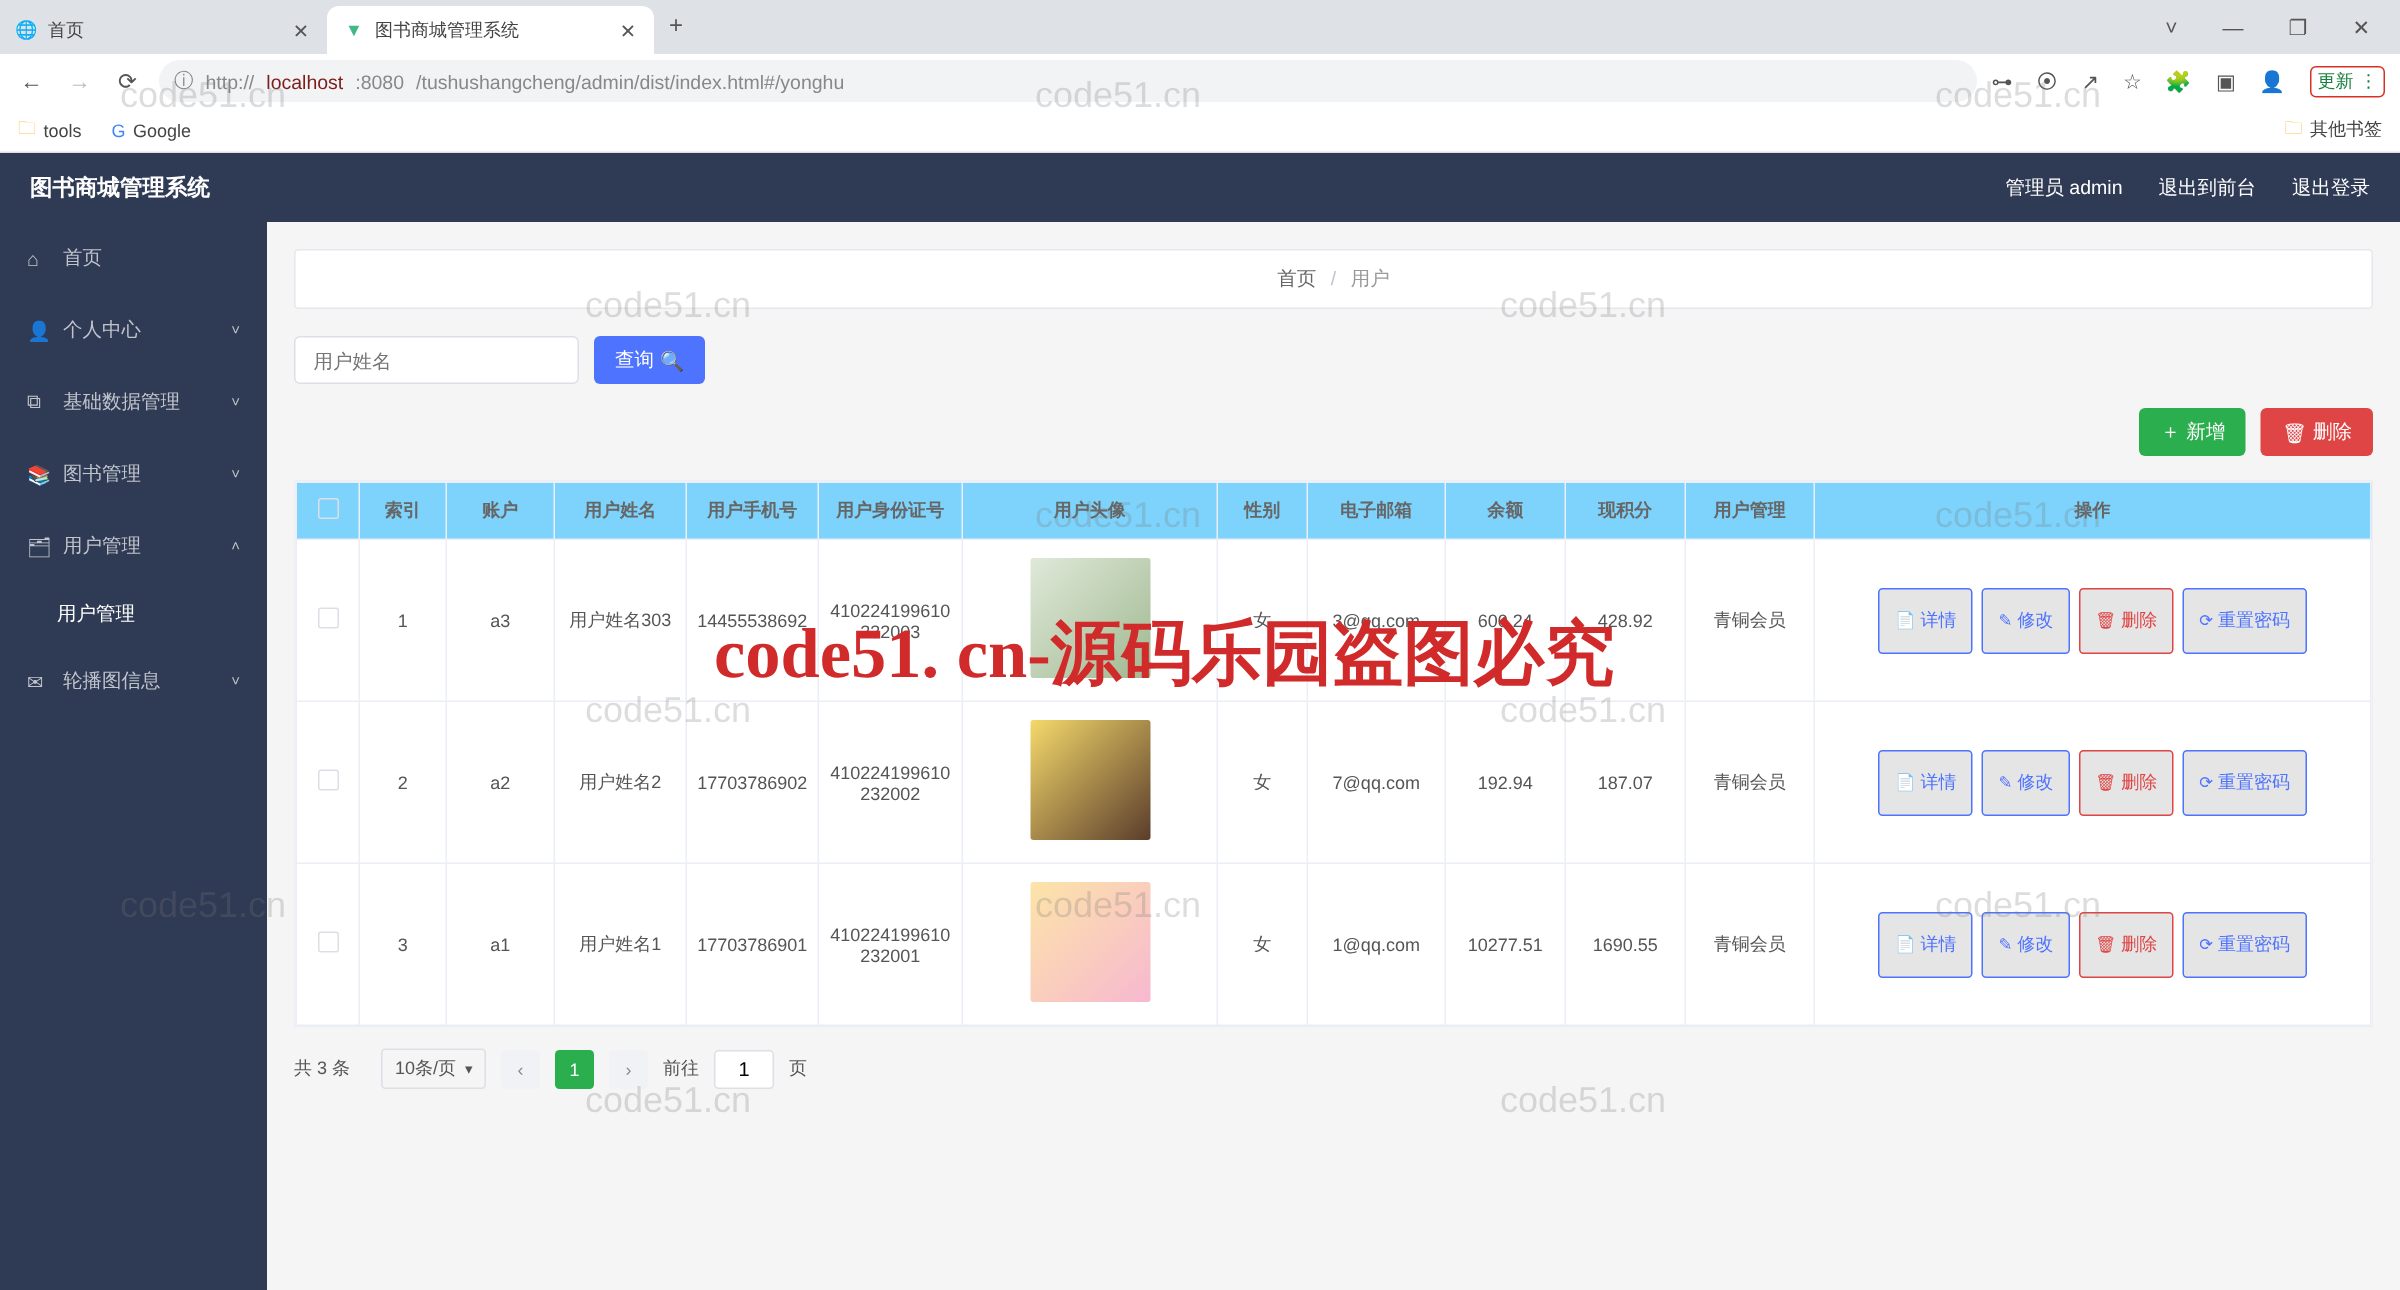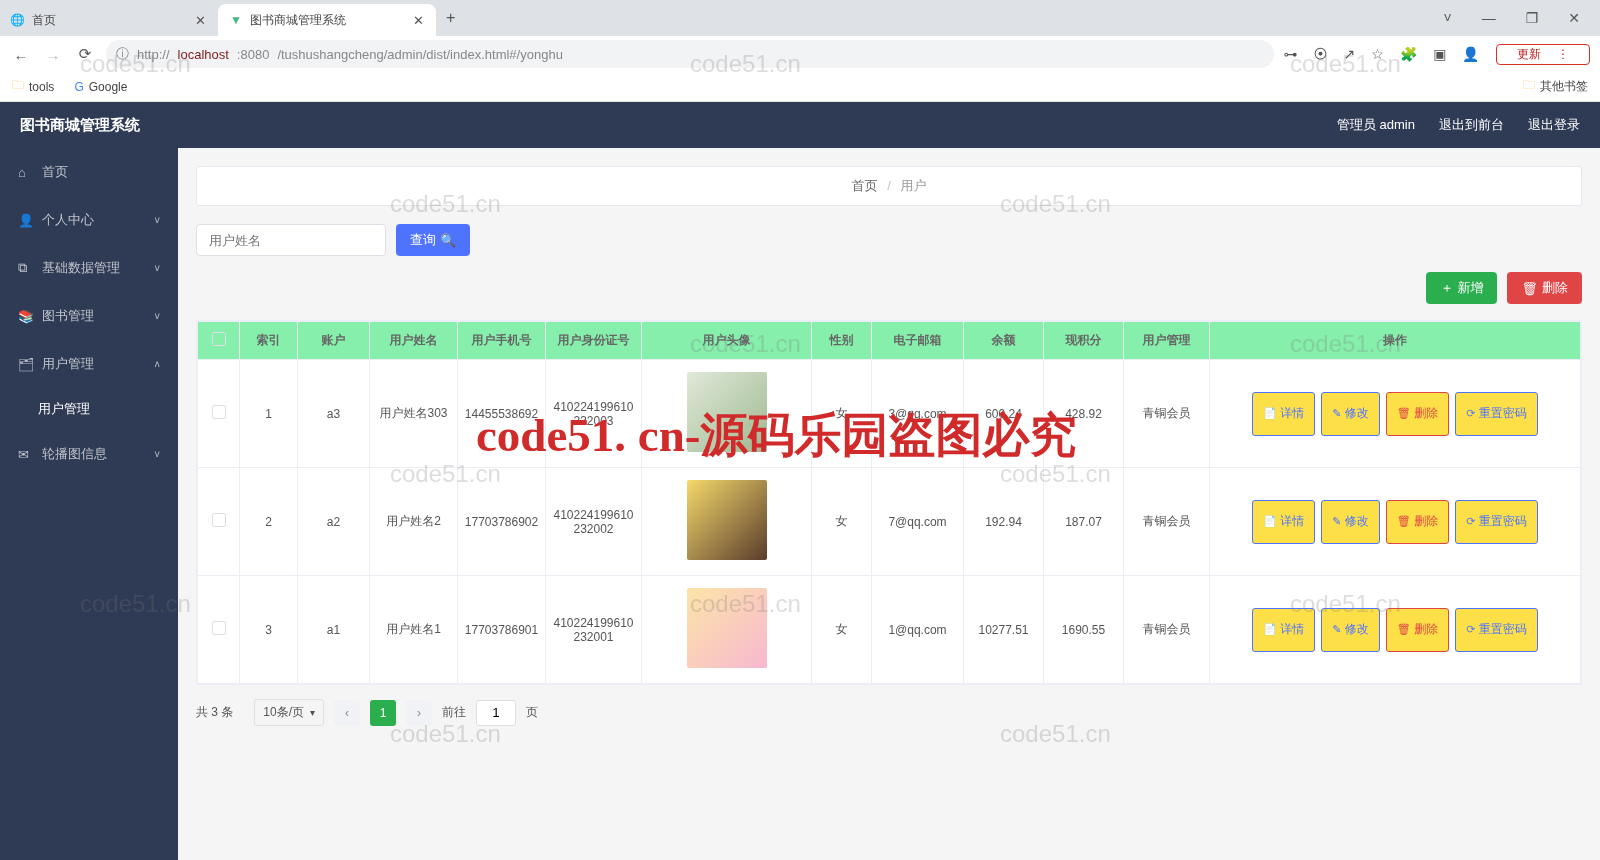--- a/index.html
+++ b/index.html
@@ -15,21 +15,21 @@
 .tab .close { font-size: 13px; color: #555; padding: 0 2px; }
 .newtab { padding: 0 10px; font-size: 16px; color: #555; }
 .win-controls { margin-left: auto; display: flex; gap: 30px; padding: 0 20px; color: #555; font-size: 14px; }
 .addr-bar { display: flex; align-items: center; height: 36px; background: #fff; padding: 0 10px; gap: 10px; }
 .nav-btn { width: 22px; text-align: center; color: #555; font-size: 15px; }
 .url-box { flex: 1; display: flex; align-items: center; border-radius: 14px; background: #f1f3f4; height: 28px; padding: 0 10px; gap: 8px; font-size: 13px; }
 .url-box .scheme { color: #888; }
 .url-box .host { color: #7f1d1d; }
 .url-box .path { color: #888; }
 .addr-icons { display: flex; gap: 16px; color: #555; font-size: 14px; align-items: center; }
-.update-btn { border: 1px solid #d93025; color: #b91c1c; border-radius: 4px; padding: 1px 20px; font-size: 12px; display: flex; align-items: center; gap: 16px; }
+.update-btn { border: 1px solid #d93025; color: #15803d; border-radius: 4px; padding: 1px 4px; font-size: 12px; display: flex; align-items: center; gap: 4px; }
 .bookmark-bar { display: flex; align-items: center; height: 30px; background: #fff; border-bottom: 1px solid #e0e0e0; padding: 0 12px; gap: 20px; font-size: 12px; color: #444; }
 .bookmark-bar .bm { display: flex; align-items: center; gap: 5px; }
 .bookmark-bar .spacer { flex: 1; }
 .folder-icon { color: #f7c657; }
 
 
 .app { height: calc(860px - 36px - 36px - 30px); display: flex; flex-direction: column; background: #f5f5f5; }
 .app-header { height: 46px; background: #2f3a54; color: #fff; display: flex; align-items: center; padding: 0 20px; }
 .app-header .brand { font-size: 15px; font-weight: bold; }
 .app-header .right { margin-left: auto; display: flex; gap: 24px; font-size: 13px; }
@@ -45,30 +45,30 @@
 .breadcrumb-box { background: #fff; border: 1px solid #e4e7ed; border-radius: 3px; padding: 10px 16px; text-align: center; font-size: 13px; color: #666; }
 .breadcrumb-box .sep { color: #c0c4cc; margin: 0 6px; }
 .breadcrumb-box .cur { color: #999; }
 
 .toolbar { display: flex; align-items: center; gap: 10px; margin: 18px 0 0 0; }
 .input { height: 32px; border: 1px solid #dcdfe6; border-radius: 4px; padding: 0 12px; font-size: 13px; width: 190px; background: #fff; }
 .btn { height: 32px; border-radius: 4px; padding: 0 14px; font-size: 13px; display: inline-flex; align-items: center; gap: 4px; cursor: pointer; border: none; }
 .btn-primary { background: #4e73ff; color: #fff; }
 .btn-success { background: #2bae4e; color: #fff; }
 .btn-danger { background: #e04545; color: #fff; }
-.btn-mini { height: 44px; padding: 0 10px; font-size: 12px; border: 1px solid #4e73ff; color: #4e73ff; background: #fde047; border-radius: 3px; }
+.btn-mini { height: 44px; padding: 0 10px; font-size: 12px; border: 1px solid #4e73ff; color: #4e73ff; background: #e5e5e5; border-radius: 3px; }
 .btn-mini.danger { border-color: #e04545; color: #e04545; }
 .btn-mini .ic { font-size: 11px; }
 
 .action-bar { display: flex; justify-content: flex-end; gap: 10px; margin: 16px 0; }
 
 .table-wrap { background: #fff; border: 1px solid #ebeef5; }
 table { width: 100%; border-collapse: collapse; table-layout: fixed; }
 th, td { border: 1px solid #ebeef5; padding: 10px 6px; text-align: center; font-size: 12px; color: #555; word-break: break-all; }
-th { font-weight: 600; color: #666; background: #86efac; }
+th { font-weight: 600; color: #666; background: #7dd3fc; }
 tbody tr { height: 108px; }
 .avatar { width: 80px; height: 80px; background: #ddd; display: inline-block; border-radius: 2px; background-size: cover; }
 .av1 { background: linear-gradient(135deg,#dfe9d9,#a0b890); }
 .av2 { background: linear-gradient(135deg,#f5d96b,#5a3d2b); }
 .av3 { background: linear-gradient(135deg,#fce4a8,#f7b8d0); }
 .row-actions { display: flex; flex-wrap: wrap; gap: 6px; justify-content: center; }
 .checkbox { width: 14px; height: 14px; border: 1px solid #dcdfe6; display: inline-block; border-radius: 2px; }
 
 .pager { display: flex; align-items: center; gap: 10px; margin-top: 14px; font-size: 12px; color: #555; }
 .pager .sel { border: 1px solid #dcdfe6; border-radius: 3px; padding: 4px 8px; display: inline-flex; align-items: center; gap: 6px; margin-left: 11px; }

